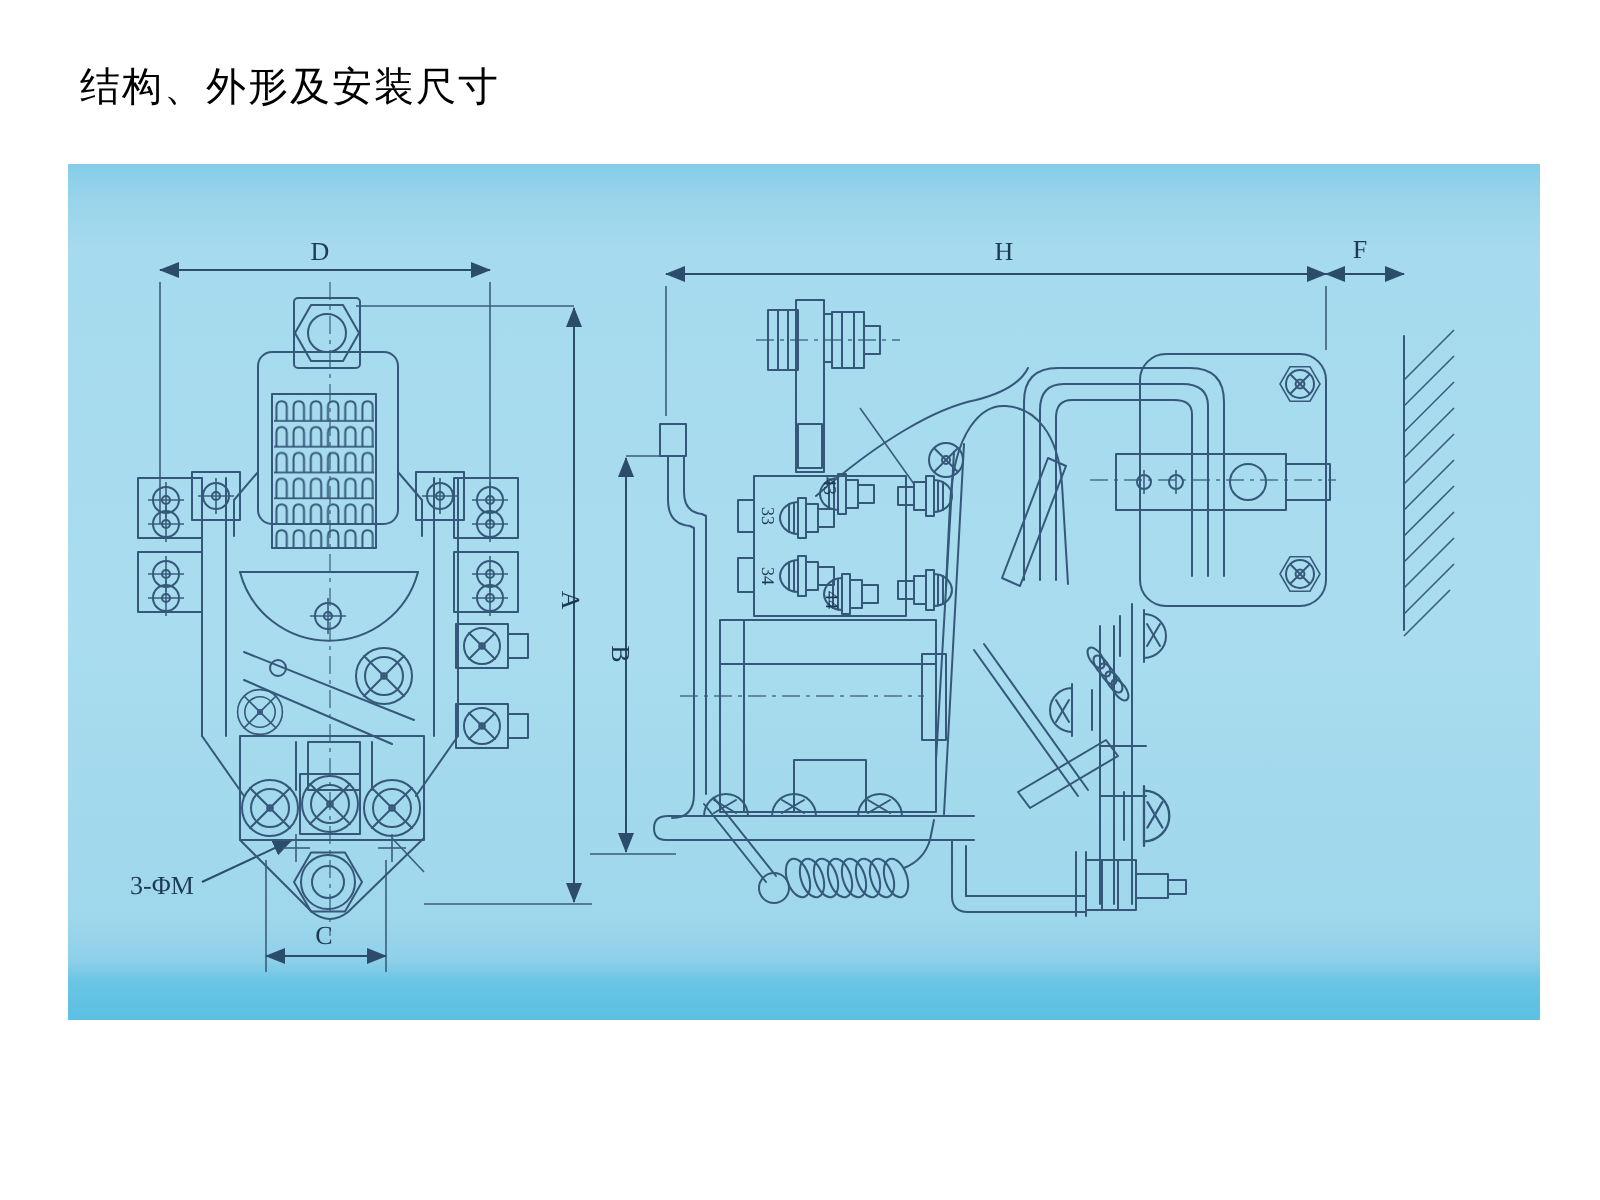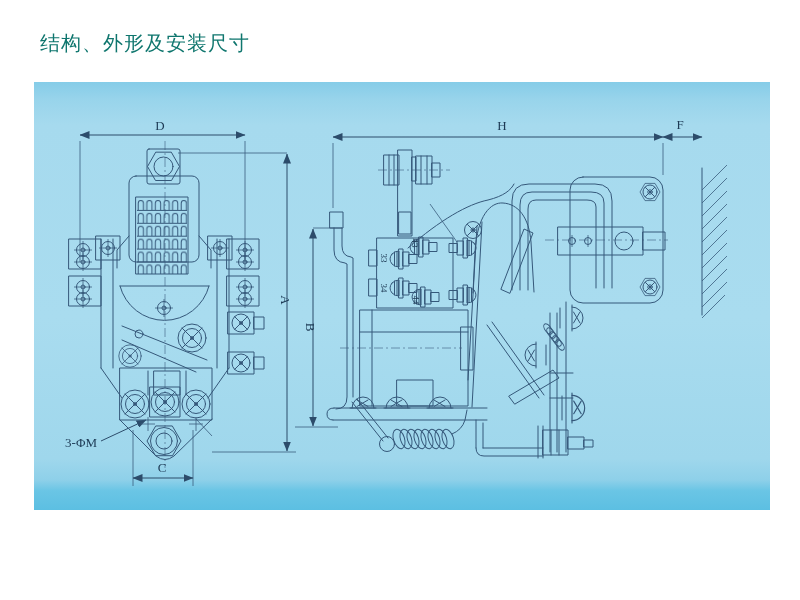--- a/index.html
+++ b/index.html
@@ -1,19 +1,19 @@
 <!DOCTYPE html>
 <html><head>
 <meta charset="utf-8">
 <style>
   html,body{margin:0;padding:0;}
   .page{position:relative;width:800px;height:600px;background:#ffffff;overflow:hidden;
         font-family:"Liberation Serif","DejaVu Serif",serif;}
   .title{position:absolute;left:40px;top:30px;font-size:20px;letter-spacing:1px;
-         color:#0f766e;font-family:Liberation Mono, monospace;}
+         color:#000000;font-family:Liberation Mono, monospace;}
   .panel{position:absolute;left:34px;top:82px;width:736px;height:428px;
      background:linear-gradient(180deg,#85cce8 0%,#98d4eb 4%,#a6daee 10%,#a9dcef 55%,
                 #9fd7ec 88%,#8ed0e9 93%,#6ac5e5 95.5%,#5cbfe2 100%);}
   svg{display:block;}
   .ln{stroke:#35587a;fill:none;stroke-width:1;stroke-linecap:round;stroke-linejoin:round;}
   .thin{stroke:#3a5d7d;fill:none;stroke-width:0.8;}
   .dash{stroke:#3a5d7d;fill:none;stroke-width:0.7;stroke-dasharray:9 3 2 3;opacity:.85;}
   .dimln{stroke:#2c4c6b;fill:none;stroke-width:1;}
   text.dim{fill:#1d3a55;font-family:"Liberation Serif","DejaVu Serif",serif;font-size:13px;text-anchor:middle;}
   text.tiny{fill:#1d3a55;font-family:"Liberation Serif","DejaVu Serif",serif;font-size:9px;text-anchor:middle;}

